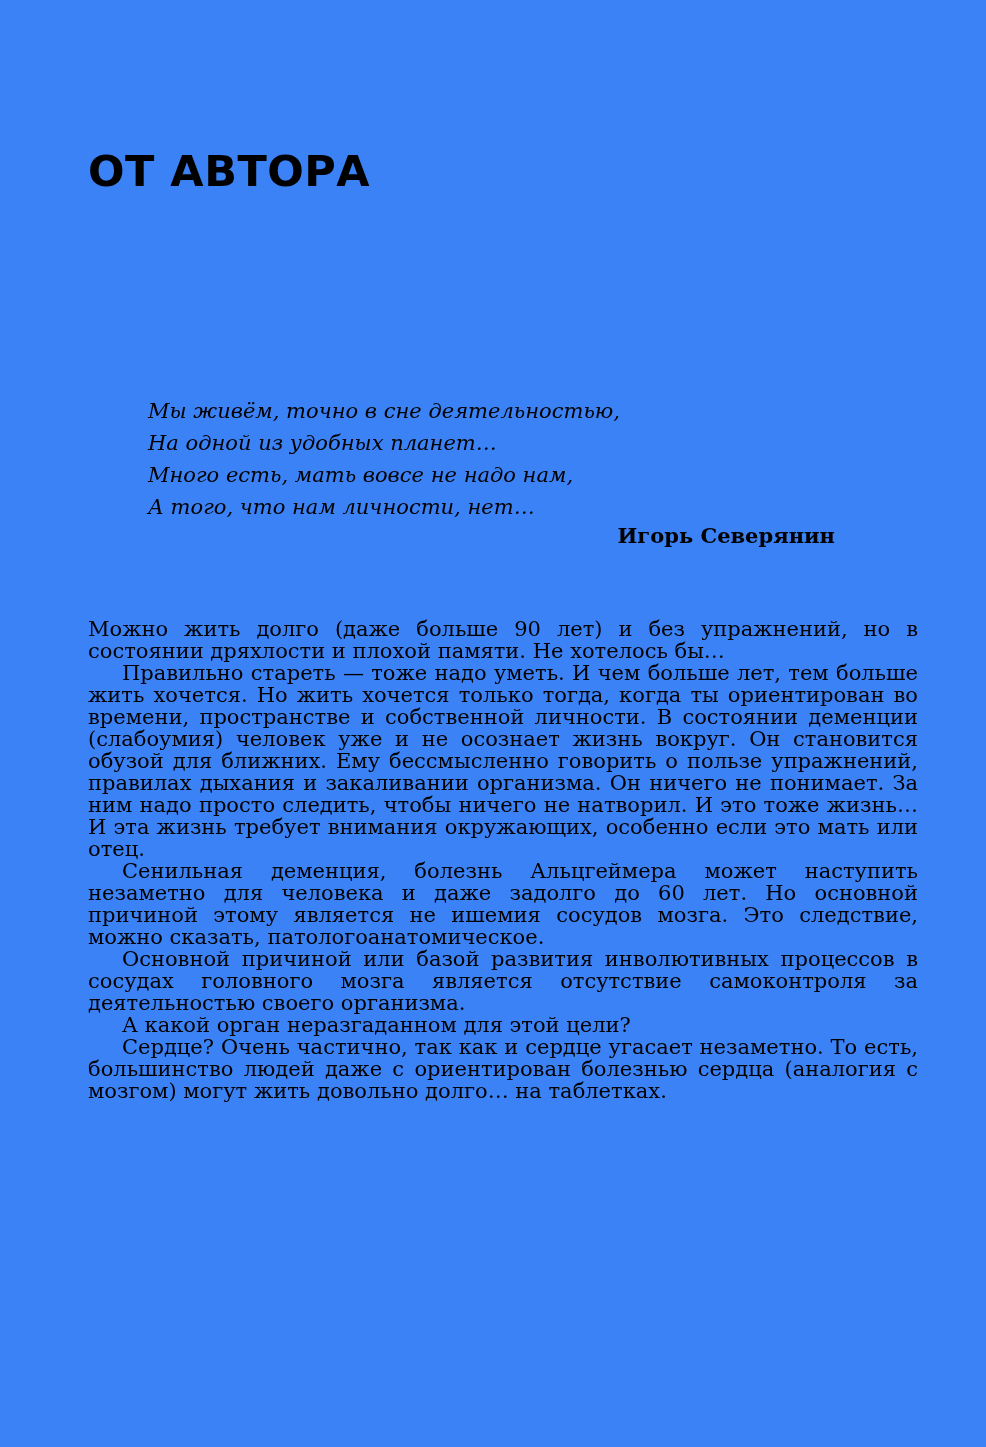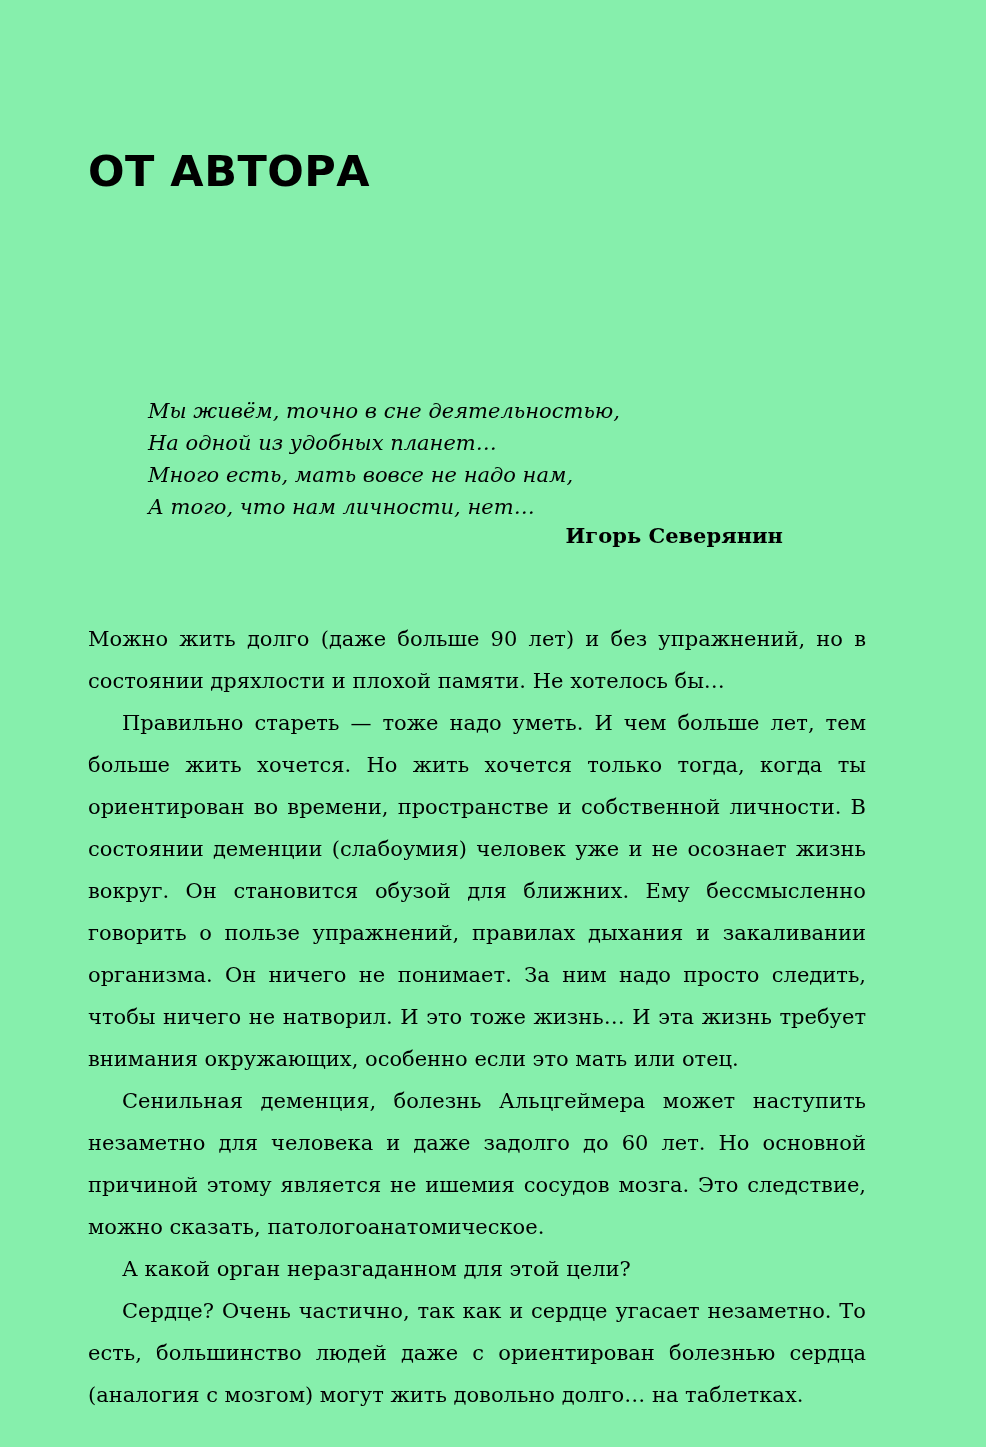--- a/index.html
+++ b/index.html
@@ -5,23 +5,23 @@
   html, body {
     margin: 0;
     padding: 0;
     background: #ffffff;
   }
   .page {
     position: relative;
     width: 986px;
     height: 1447px;
     margin: 0 auto;
-    background: #86efac;
+    background: #3b82f6;
     box-sizing: border-box;
-    padding: 148px 120px 0 88px;
+    padding: 148px 68px 0 88px;
     color: #000000;
     overflow: hidden;
   }
   .chapter-title {
     margin: 0;
     font-family: "DejaVu Sans", "Liberation Sans", sans-serif;
     font-weight: 700;
     font-size: 43px;
     line-height: 1.1;
     letter-spacing: 0.5px;
@@ -44,21 +44,21 @@
     font-style: normal;
     font-weight: 700;
     font-size: 21px;
     text-align: right;
     color: #000000;
   }
   .body-text {
     margin-top: 70px;
     font-family: "DejaVu Serif", "Liberation Serif", serif;
     font-size: 21px;
-    line-height: 42px;
+    line-height: 22px;
     text-align: justify;
     color: #000000;
   }
   .body-text p {
     margin: 0;
     text-indent: 34px;
   }
   .body-text p.first {
     text-indent: 0;
   }
@@ -76,17 +76,18 @@
     <div class="epigraph-line">Много есть, мать вовсе не надо нам,</div>
     <div class="epigraph-line">А того, что нам личности, нет…</div>
   </div>
 
   <div class="epigraph-attribution">Игорь Северянин</div>
 
   <div class="body-text">
     <p class="first">Можно жить долго (даже больше 90 лет) и без упражнений, но в состоянии дряхлости и плохой памяти. Не хотелось бы…</p>
     <p>Правильно стареть — тоже надо уметь. И чем больше лет, тем больше жить хочется. Но жить хочется только тогда, когда ты ориентирован во времени, пространстве и собственной личности. В состоянии деменции (слабоумия) человек уже и не осознает жизнь вокруг. Он становится обузой для ближних. Ему бессмысленно говорить о пользе упражнений, правилах дыхания и закаливании организма. Он ничего не понимает. За ним надо просто следить, чтобы ничего не натворил. И это тоже жизнь… И эта жизнь требует внимания окружающих, особенно если это мать или отец.</p>
     <p>Сенильная деменция, болезнь Альцгеймера может наступить незаметно для человека и даже задолго до 60 лет. Но основной причиной этому является не ишемия сосудов мозга. Это следствие, можно сказать, патологоанатомическое.</p>
+    <p>Основной причиной или базой развития инволютивных процессов в сосудах головного мозга является отсутствие самоконтроля за деятельностью своего организма.</p>
     <p>А какой орган неразгаданном для этой цели?</p>
     <p>Сердце? Очень частично, так как и сердце угасает незаметно. То есть, большинство людей даже с ориентирован болезнью сердца (аналогия с мозгом) могут жить довольно долго… на таблетках.</p>
   </div>
 
 </div>
 
 </body></html>

